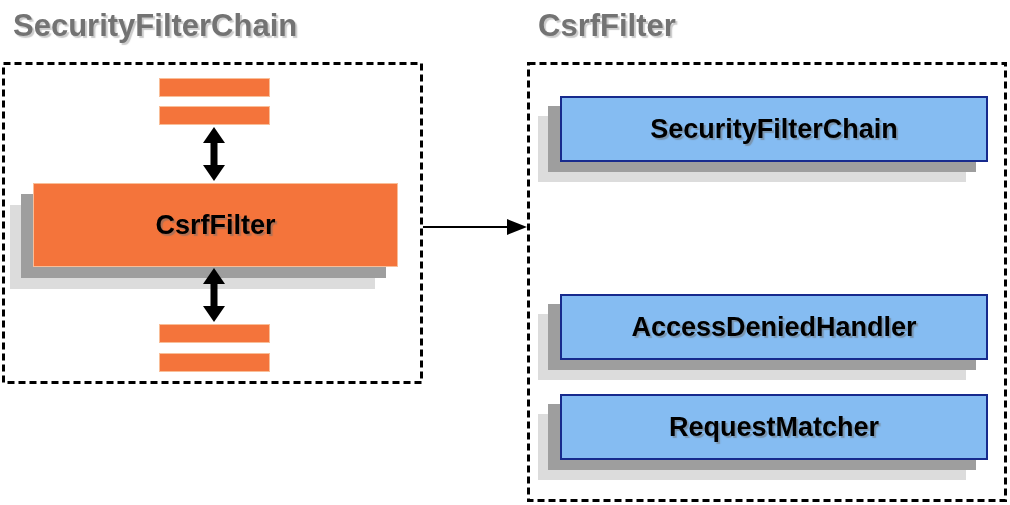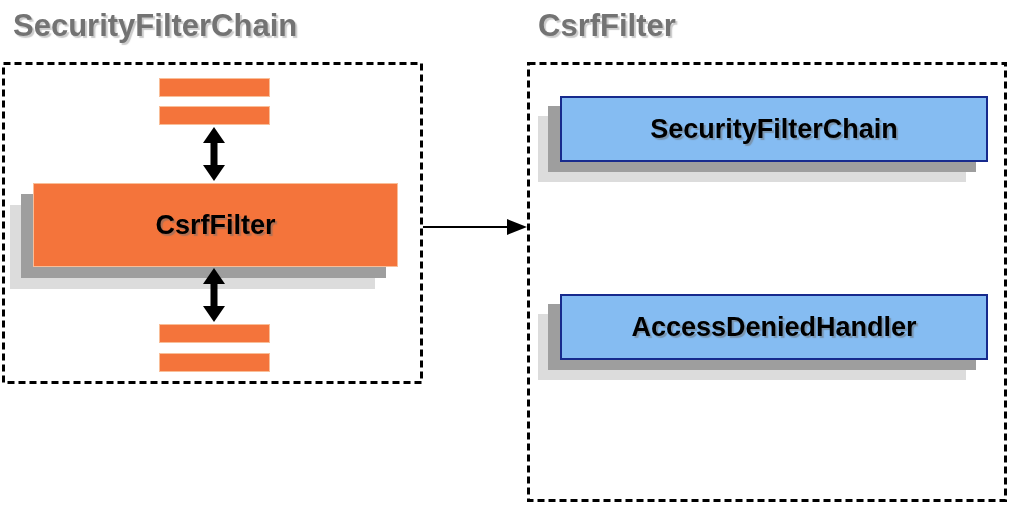--- a/index.html
+++ b/index.html
@@ -98,14 +98,21 @@
 
 
   <div class="bwrap" style="top:294px;">
     <div class="shadow sh-light"></div>
     <div class="shadow sh-dark"></div>
     <div class="bbox">
       <span>AccessDeniedHandler</span>
     </div>
   </div>
 
+  <div class="bwrap" style="top:394px;">
+    <div class="shadow sh-light"></div>
+    <div class="shadow sh-dark"></div>
+    <div class="bbox">
+      <span>RequestMatcher</span>
+    </div>
+  </div>
 
 </div>
 
 </body></html>

